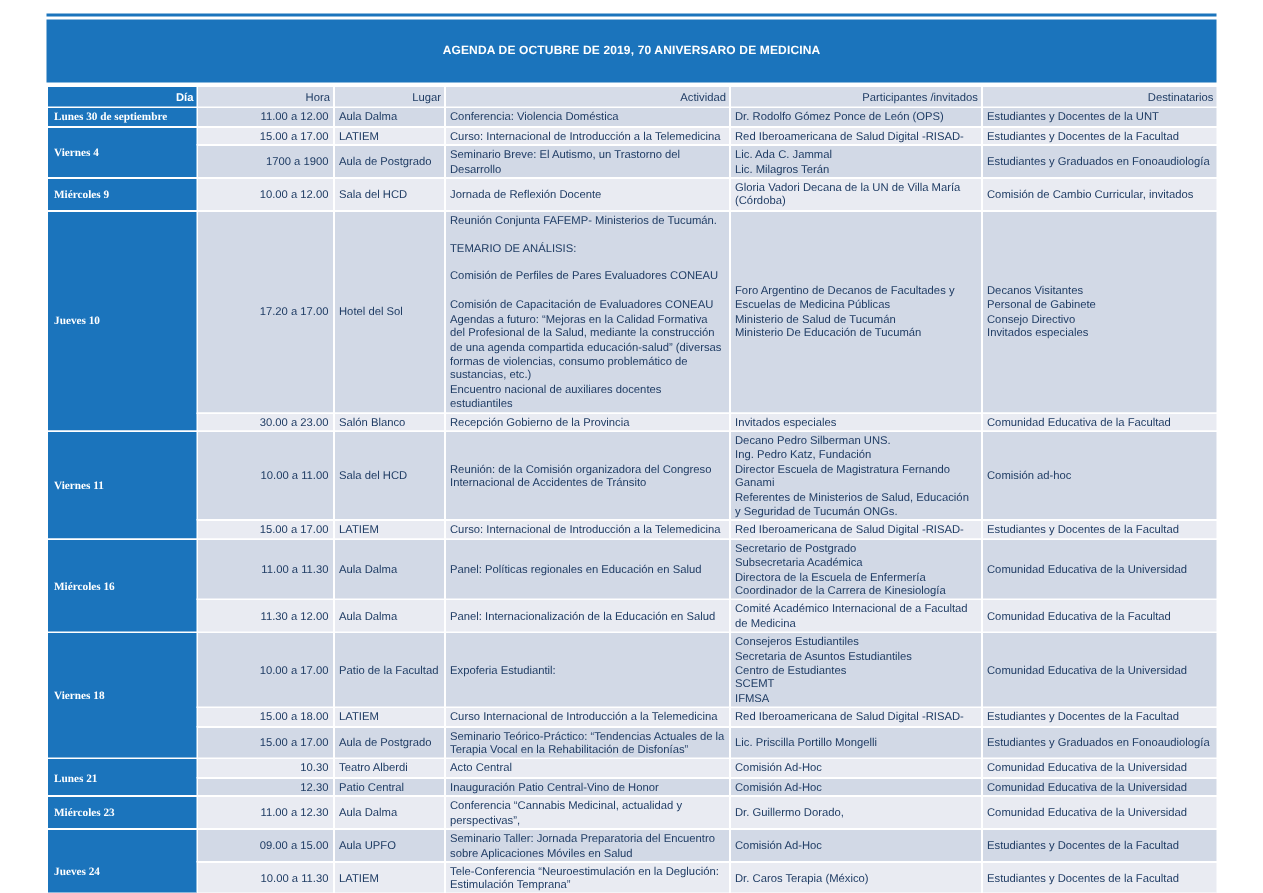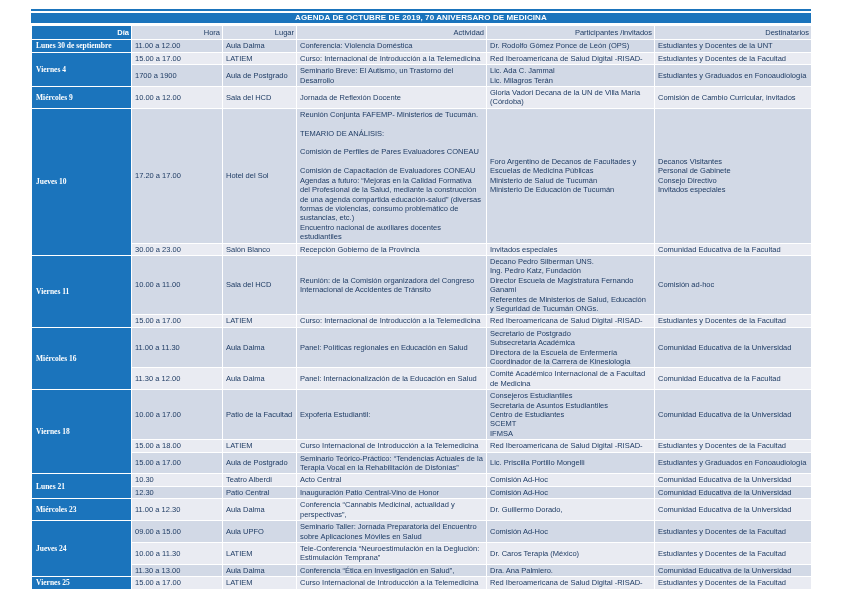--- a/index.html
+++ b/index.html
@@ -5,21 +5,21 @@
   html,body{margin:0;padding:0;}
   body{
     width:842px;height:595px;background:#ffffff;
     font-family:"Liberation Sans",sans-serif;
     color:#1f3c64;position:relative;overflow:hidden;
   }
   .sheet{position:absolute;left:31px;top:9px;width:780px;}
   .topline{height:2px;background:#1b74bc;margin-bottom:2px;}
   .banner{
     background:#1b74bc;color:#ffffff;font-weight:bold;text-align:center;
-    font-size:8px;line-height:10px;padding:0 0;margin-bottom:2px;
+    font-size:8px;line-height:10px;padding:16px 0;margin-bottom:2px;
     letter-spacing:.1px;
   }
   table.agenda{
     width:100%;border-collapse:collapse;table-layout:fixed;
     font-size:7.5px;line-height:9.4px;color:#1f3c64;
     border-bottom:1px solid #9fc3e0;
   }
   .agenda th,.agenda td{
     border:1px solid #ffffff;padding:1px 3px;vertical-align:middle;
     overflow:hidden;
@@ -28,21 +28,21 @@
     background:#d6dce8;font-weight:normal;text-align:right;
     font-size:7.5px;padding:2px 2px;
   }
   .agenda th.day-h{background:#1b74bc;color:#ffffff;font-weight:bold;}
   td.day{
     background:#1b74bc;color:#ffffff;font-weight:bold;
     vertical-align:middle;padding-left:4px;font-family:Liberation Serif, serif;
   }
   tr.dark td.cell{background:#d2d9e6;}
   tr.light td.cell{background:#e9ebf2;}
-  td.hora{text-align:left;}
+  td.hora{text-align:right;}
   .pre{white-space:pre-line;}
   td.cell{vertical-align:middle;}
 </style>
 </head>
 <body>
 
 <div class="sheet">
   <div class="topline"></div>
   <div class="banner">AGENDA DE OCTUBRE DE 2019, 70 ANIVERSARO DE MEDICINA</div>
 

